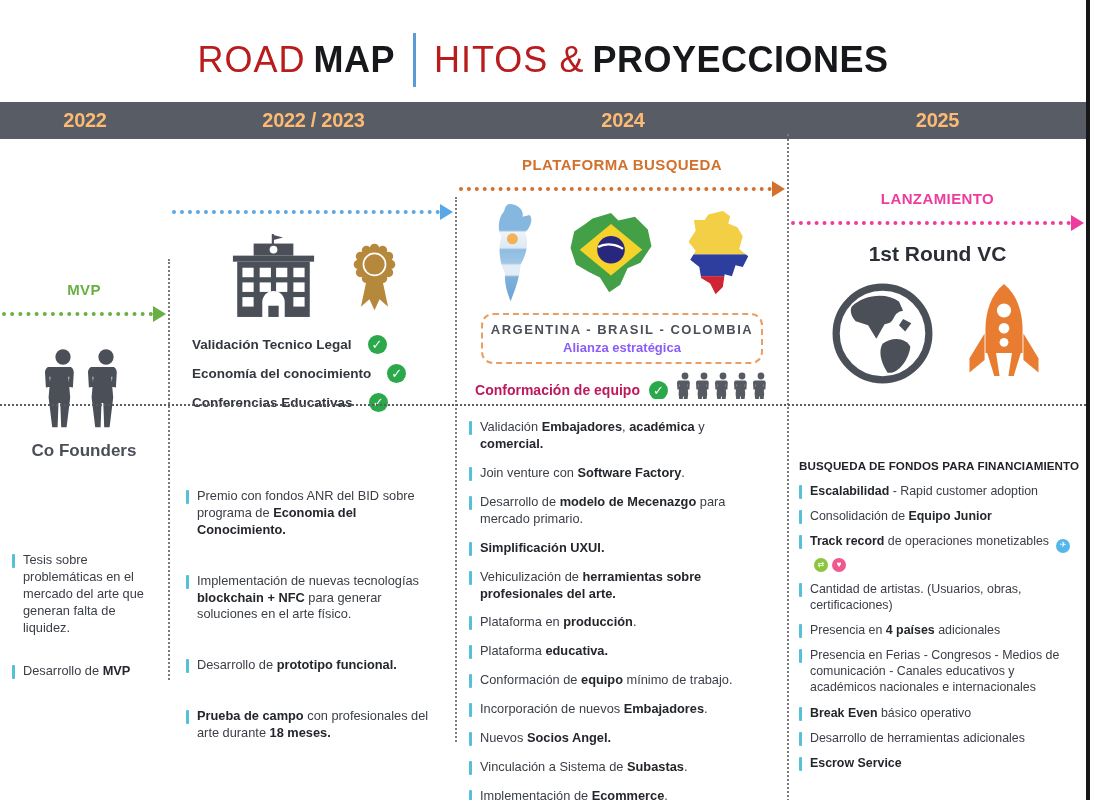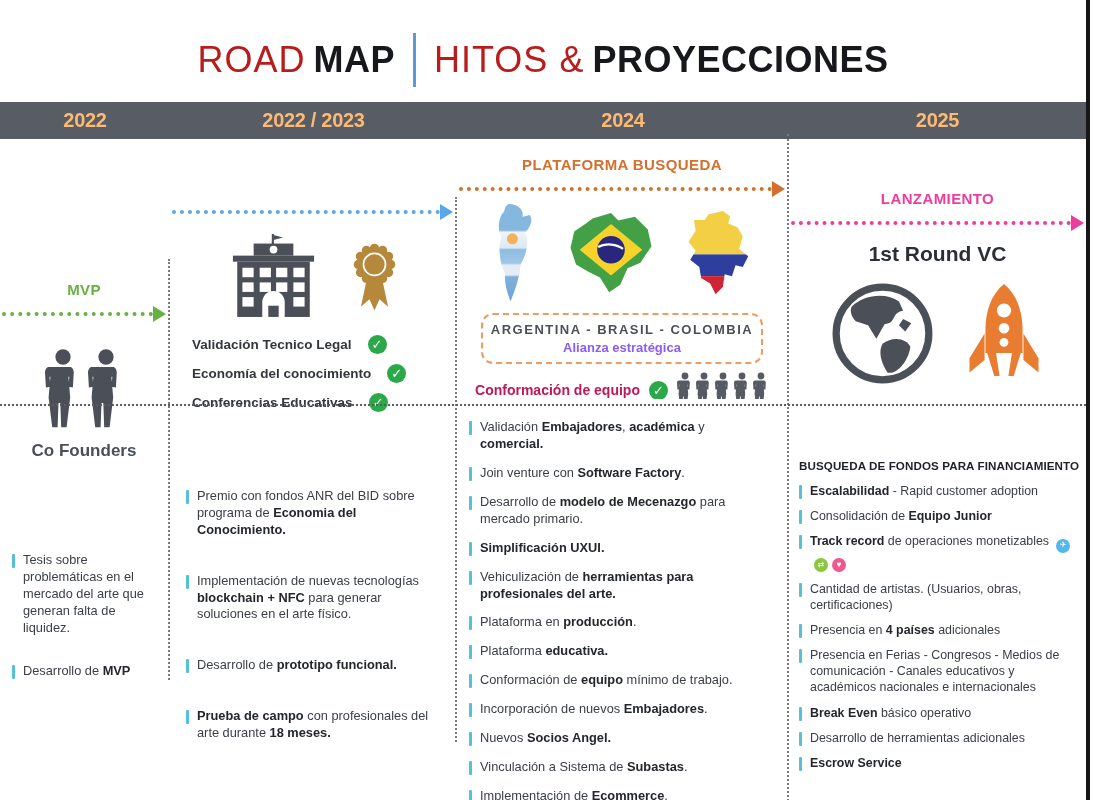--- a/index.html
+++ b/index.html
@@ -291,21 +291,21 @@
         <div class="bullet">
           <span class="bbar"></span>
           <span class="btxt">Desarrollo de <b>modelo de Mecenazgo</b> para mercado primario.</span>
         </div>
         <div class="bullet">
           <span class="bbar"></span>
           <span class="btxt"><b>Simplificación UXUI.</b></span>
         </div>
         <div class="bullet">
           <span class="bbar"></span>
-          <span class="btxt">Vehiculización de <b>herramientas para profesionales del arte.</b></span>
+          <span class="btxt">Vehiculización de <b>herramientas sobre profesionales del arte.</b></span>
         </div>
         <div class="bullet">
           <span class="bbar"></span>
           <span class="btxt">Plataforma en <b>producción</b>.</span>
         </div>
         <div class="bullet">
           <span class="bbar"></span>
           <span class="btxt">Plataforma <b>educativa.</b></span>
         </div>
         <div class="bullet">

